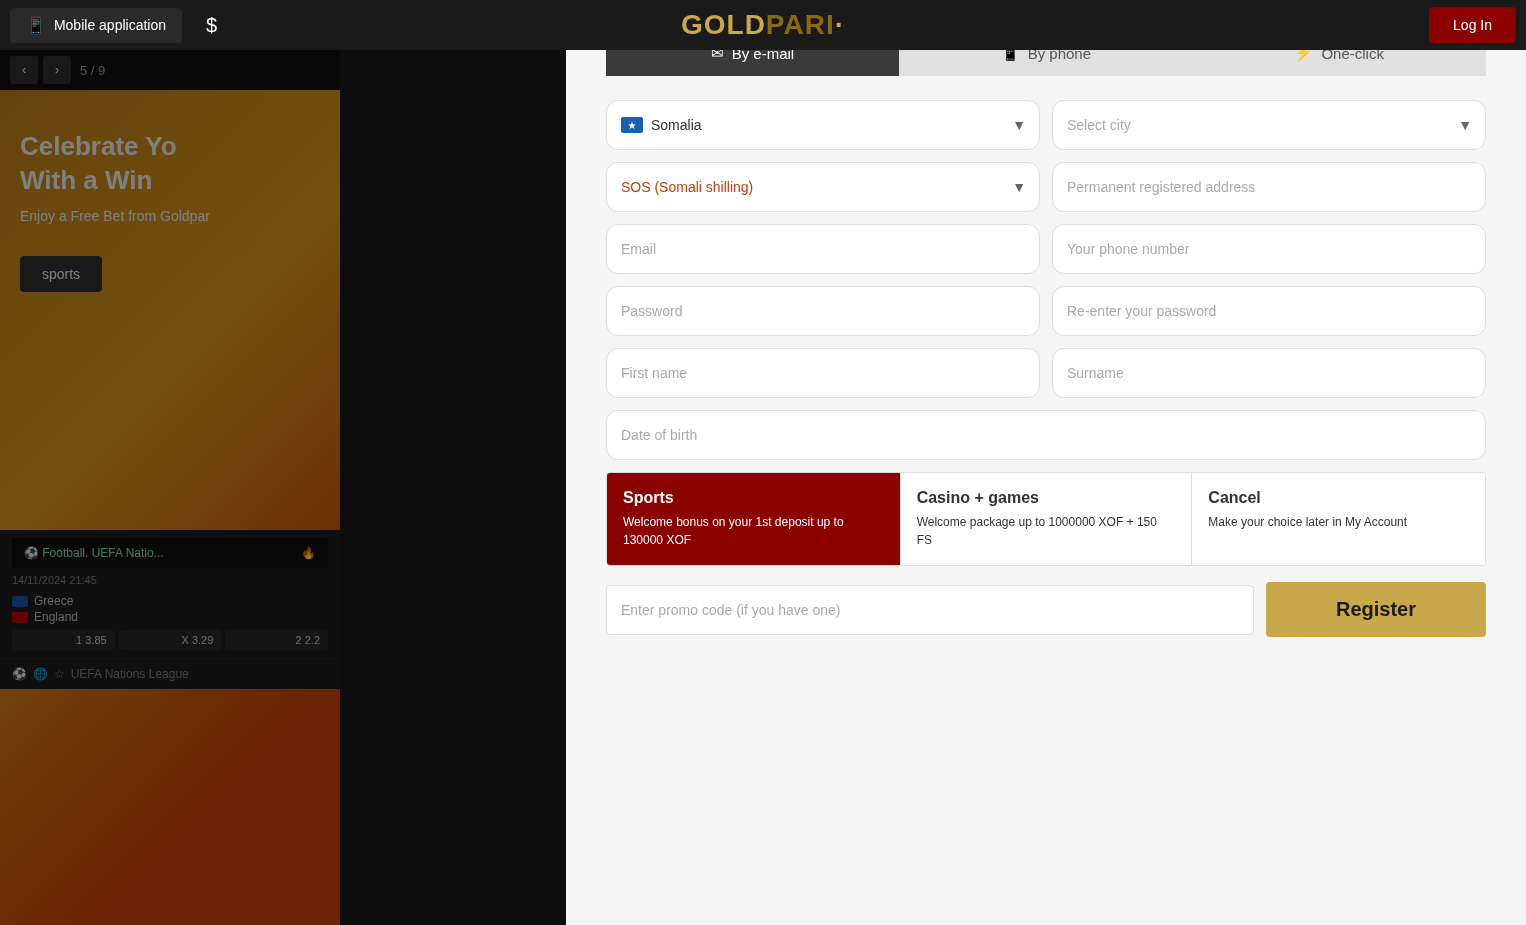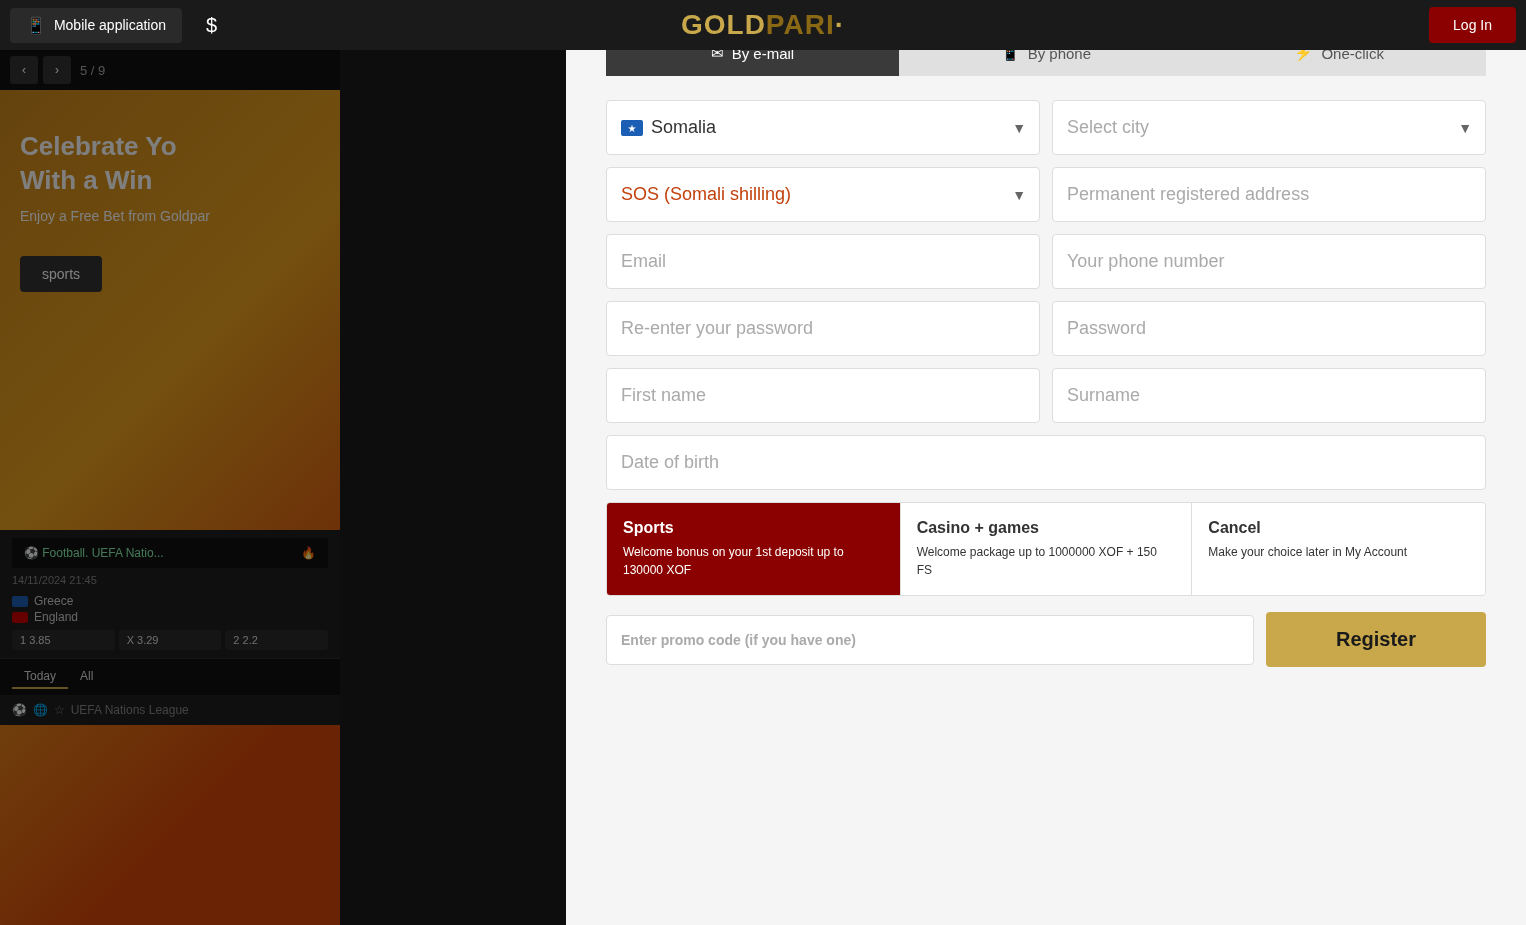--- a/index.html
+++ b/index.html
@@ -160,21 +160,21 @@
     }
     .odd-btn {
       background: #2a2a2a;
       color: #ddd;
       border: none;
       padding: 4px 8px;
       border-radius: 3px;
       font-size: 11px;
       cursor: pointer;
       flex: 1;
-      text-align: left;
+      text-align: right;
     }
     .tabs-row {
       display: flex;
       gap: 0;
       background: #111;
       padding: 6px 12px;
     }
     .tab-item {
       color: #ddd;
       padding: 4px 12px;
@@ -247,22 +247,22 @@
     .form-grid {
       display: grid;
       grid-template-columns: 1fr 1fr;
       gap: 12px;
       margin-bottom: 12px;
     }
     .form-input {
       width: 100%;
       padding: 16px 14px;
       border: 1px solid #ddd;
-      border-radius: 4px;
-      font-size: 18px;
+      border-radius: 12px;
+      font-size: 14px;
       color: #333;
       background: #fff;
       outline: none;
     }
     .form-input::placeholder { color: #aaa; }
     .form-select-wrapper {
       position: relative;
       width: 100%;
     }
     .form-select-wrapper .form-input {
@@ -350,21 +350,20 @@
     }
     .promo-input {
       flex: 1;
       padding: 16px 14px;
       border: 1px solid #ddd;
       border-radius: 4px;
       font-size: 14px;
       color: #333;
       background: #fff;
       outline: none;
-      font-weight: bold;
     }
     .promo-input::placeholder { color: #aaa; }
     .register-btn {
       background: #c8a84b;
       color: #1a1a1a;
       border: none;
       padding: 16px 40px;
       border-radius: 4px;
       font-size: 20px;
       font-weight: bold;
@@ -416,24 +415,20 @@
       <div class="team-row">
         <span class="team-flag" style="background:#cc0000;"></span>
         <span>England</span>
       </div>
     </div>
     <div class="odds-row">
       <button class="odd-btn">1  3.85</button>
       <button class="odd-btn">X  3.29</button>
       <button class="odd-btn">2  2.2</button>
     </div>
-  </div>
-  <div class="tabs-row">
-    <div class="tab-item active">Today</div>
-    <div class="tab-item">All</div>
   </div>
   <div style="padding:8px 12px;color:#888;font-size:12px;background:#1e1e1e;display:flex;align-items:center;gap:6px;">
     <span>⚽</span>
     <span>🌐</span>
     <span>☆</span>
     <span>UEFA Nations League</span>
   </div>
 </div>
 
 <div class="modal-overlay">
@@ -476,22 +471,22 @@
       </div>
       <input class="form-input" type="text" placeholder="Permanent registered address" style="">
     </div>
 
     <div class="form-grid">
       <input class="form-input" type="email" placeholder="Email" style="">
       <input class="form-input" type="tel" placeholder="Your phone number" style="">
     </div>
 
     <div class="form-grid">
+      <input class="form-input" type="password" placeholder="Password" style="">
       <input class="form-input" type="password" placeholder="Re-enter your password" style="">
-      <input class="form-input" type="password" placeholder="Password" style="">
     </div>
 
     <div class="form-grid">
       <input class="form-input" type="text" placeholder="First name" style="">
       <input class="form-input" type="text" placeholder="Surname" style="">
     </div>
 
     <div class="form-grid">
       <input class="form-input full-width" type="text" style="grid-column: 1 / -1;" placeholder="Date of birth">
     </div>

